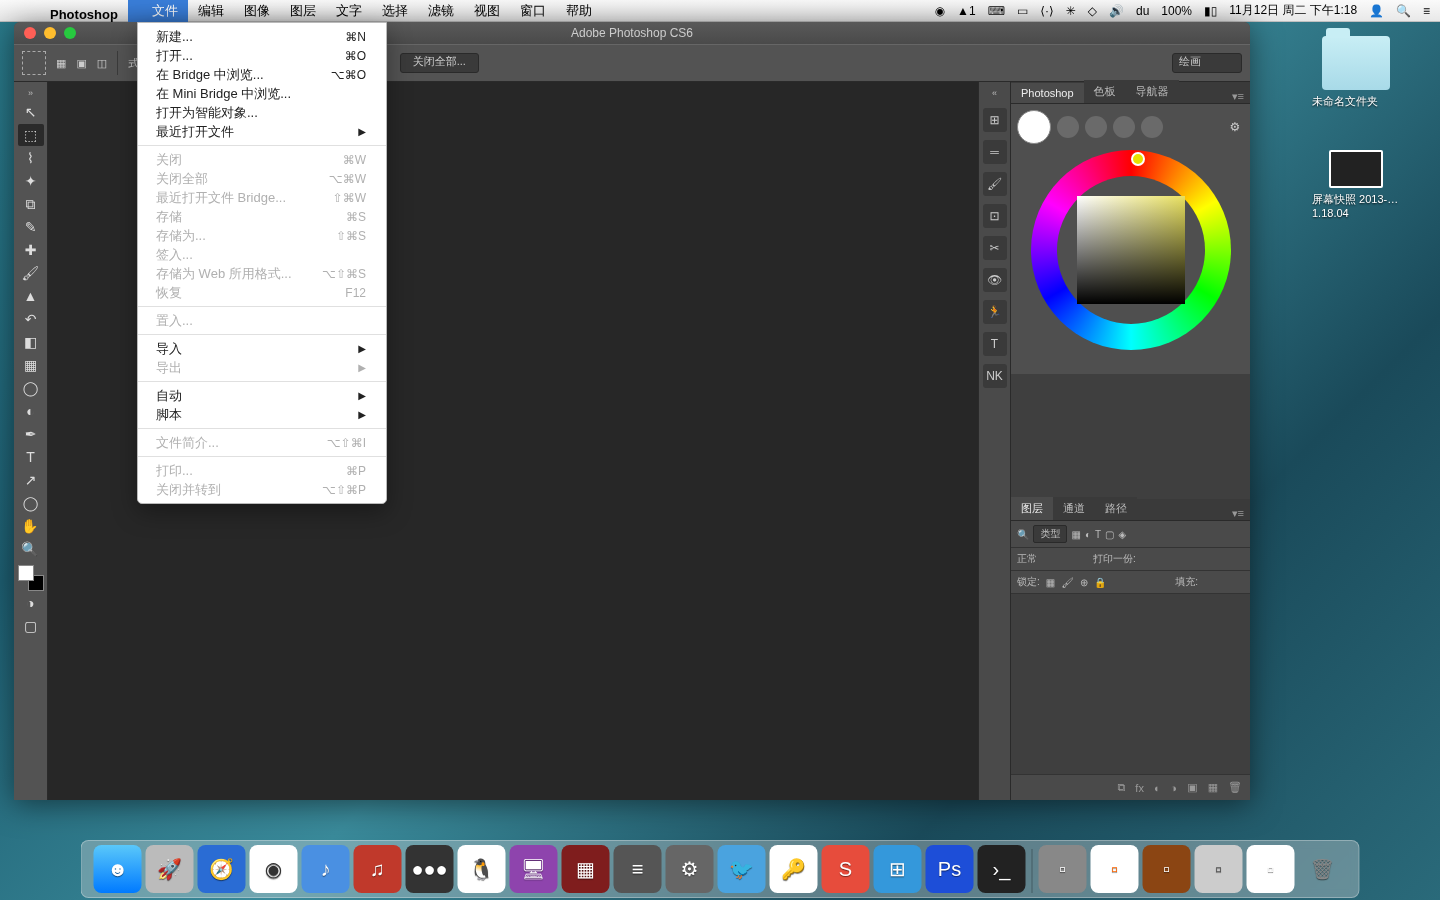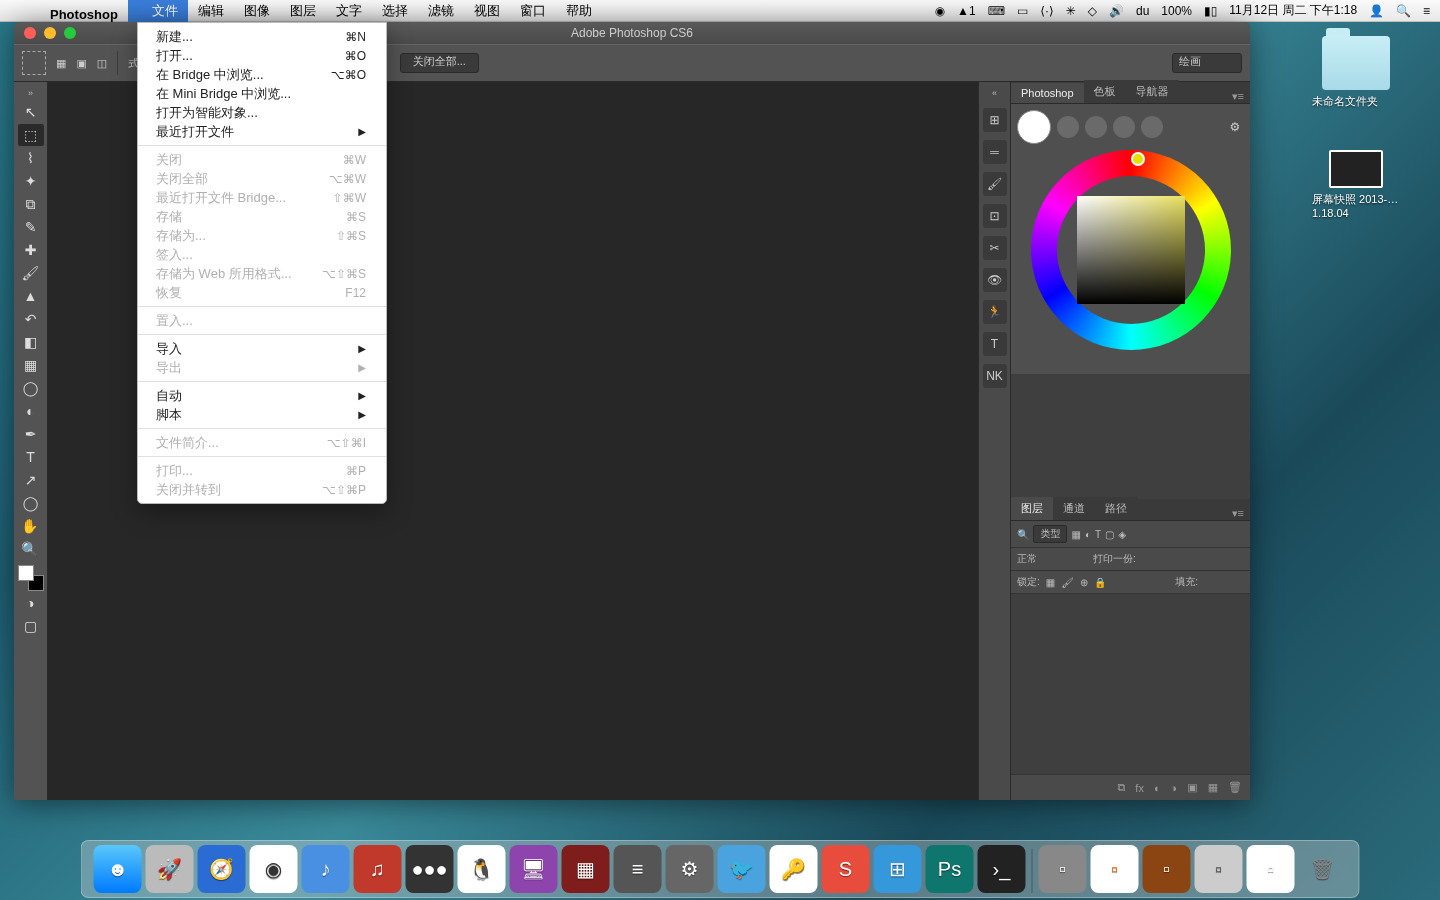--- a/index.html
+++ b/index.html
@@ -385,21 +385,21 @@
   <div class="app" style="background:#333">●●●</div>
   <div class="app" style="background:#fff;color:#e74c3c">🐧</div>
   <div class="app" style="background:#8e44ad">🖥</div>
   <div class="app" style="background:#7f1d1d">▦</div>
   <div class="app" style="background:#555">≡</div>
   <div class="app" style="background:#666">⚙</div>
   <div class="app" style="background:#4aa3df">🐦</div>
   <div class="app" style="background:#fff;color:#f39c12">🔑</div>
   <div class="app" style="background:#e74c3c">S</div>
   <div class="app" style="background:#3498db">⊞</div>
-  <div class="app" style="background:#0f766e">Ps</div>
+  <div class="app" style="background:#1d4ed8">Ps</div>
   <div class="app" style="background:#222">›_</div>
   <div class="div"></div>
   <div class="app" style="background:#888">▫</div>
   <div class="app" style="background:#fff;color:#f60">▫</div>
   <div class="app" style="background:#8b4513" title="RAR">▫</div>
   <div class="app" style="background:#ccc;color:#555" title="ZIP">▫</div>
   <div class="app" style="background:#fff">▫</div>
   <div class="app" style="background:transparent;color:#888">🗑</div>
 </div>
 

